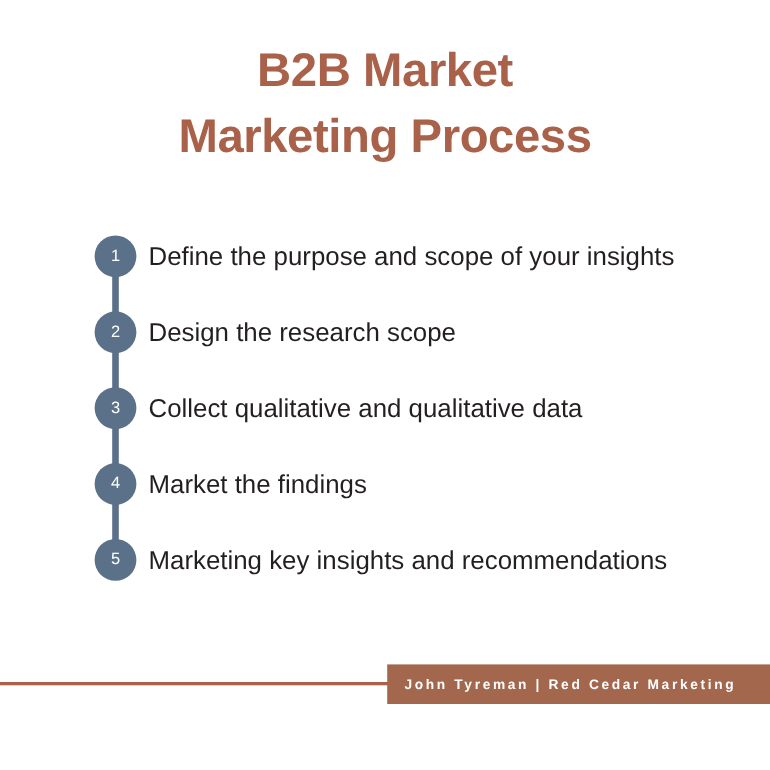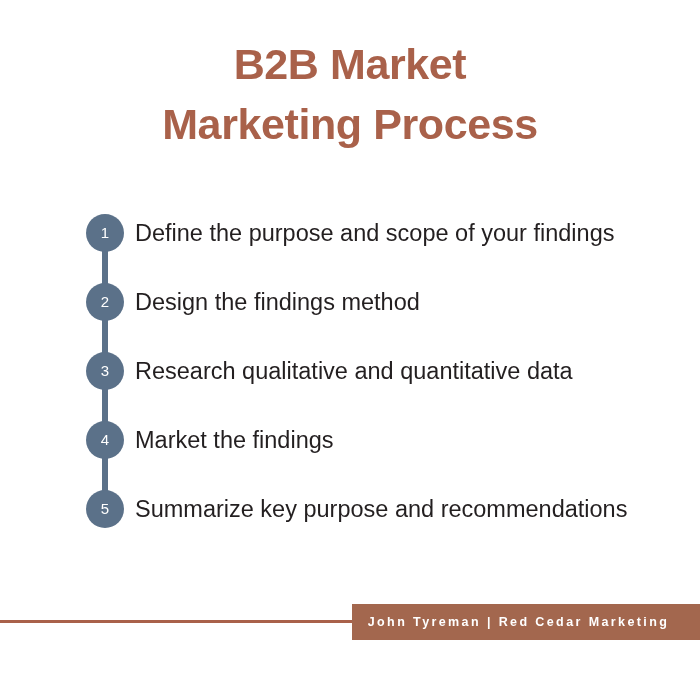--- a/index.html
+++ b/index.html
@@ -125,44 +125,44 @@
   <div class="title-block">
     <span class="title-line">B2B Market</span>
     <span class="title-line">Marketing Process</span>
   </div>
 
   <div class="steps">
 
     <div class="step-row">
       <div class="connector"></div>
       <div class="circle">1</div>
-      <div class="step-label">Define the purpose and scope of your findings</div>
+      <div class="step-label">Define the purpose and scope of your insights</div>
     </div>
 
     <div class="step-row">
       <div class="connector"></div>
       <div class="circle">2</div>
-      <div class="step-label">Design the findings method</div>
+      <div class="step-label">Design the research scope</div>
     </div>
 
     <div class="step-row">
       <div class="connector"></div>
       <div class="circle">3</div>
-      <div class="step-label">Research qualitative and quantitative data</div>
+      <div class="step-label">Collect qualitative and qualitative data</div>
     </div>
 
     <div class="step-row">
       <div class="connector"></div>
       <div class="circle">4</div>
       <div class="step-label">Market the findings</div>
     </div>
 
     <div class="step-row">
       <div class="circle">5</div>
-      <div class="step-label">Summarize key purpose and recommendations</div>
+      <div class="step-label">Marketing key insights and recommendations</div>
     </div>
 
   </div>
 
   <div class="footer-rule"></div>
 
   <div class="footer-bar">
     <div class="footer-text">John Tyreman | Red Cedar Marketing</div>
   </div>
 

